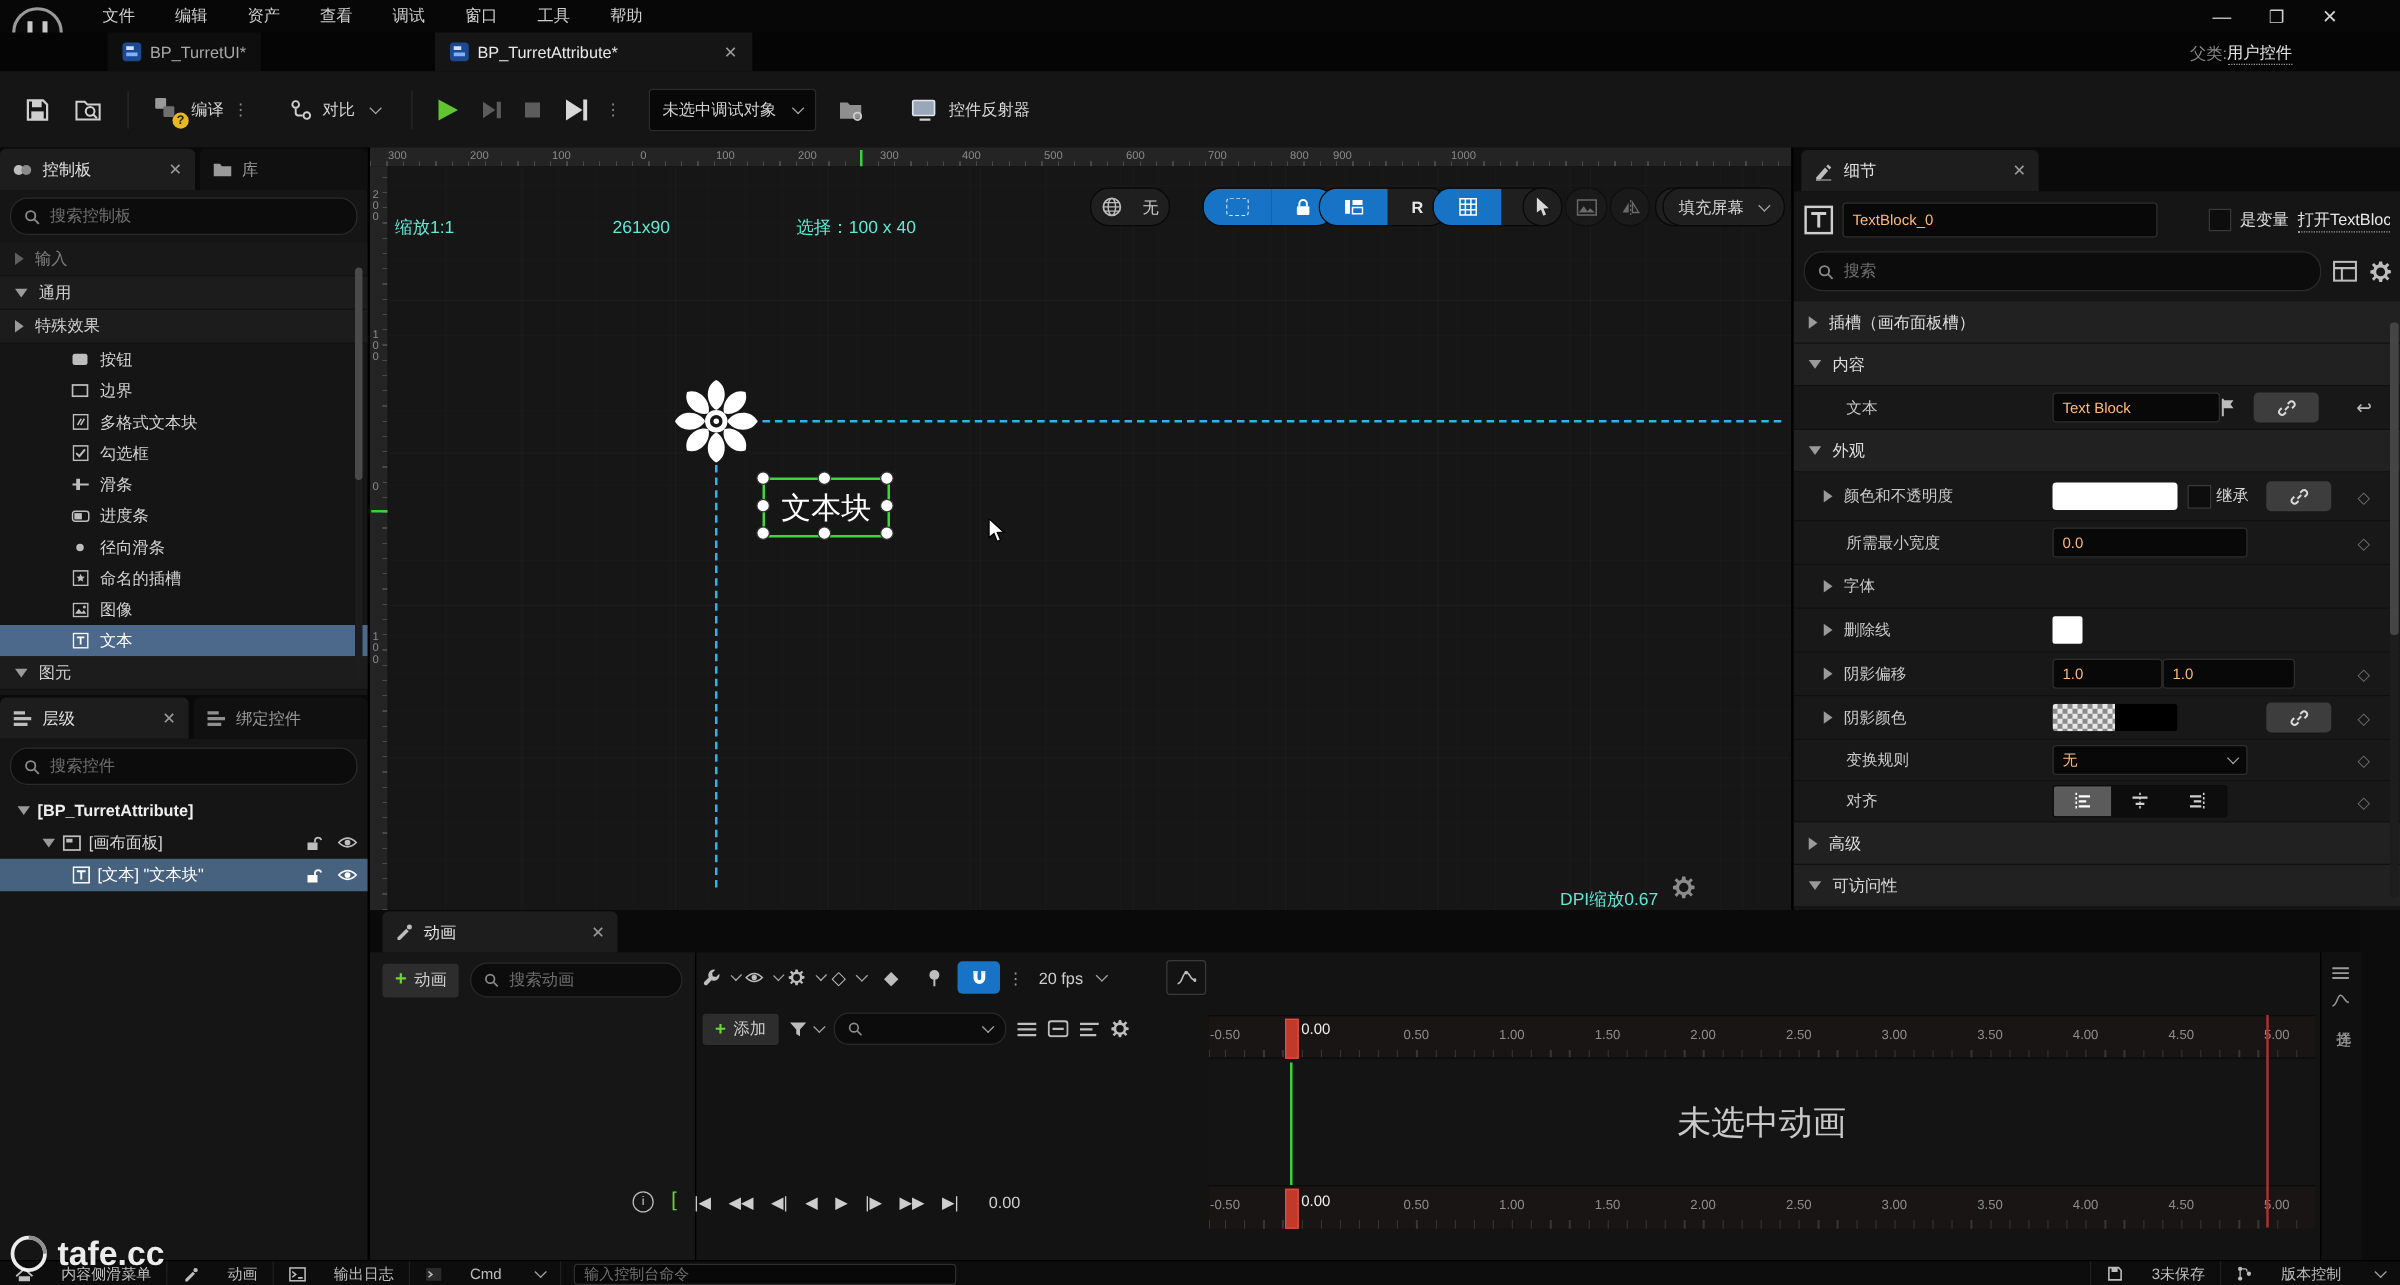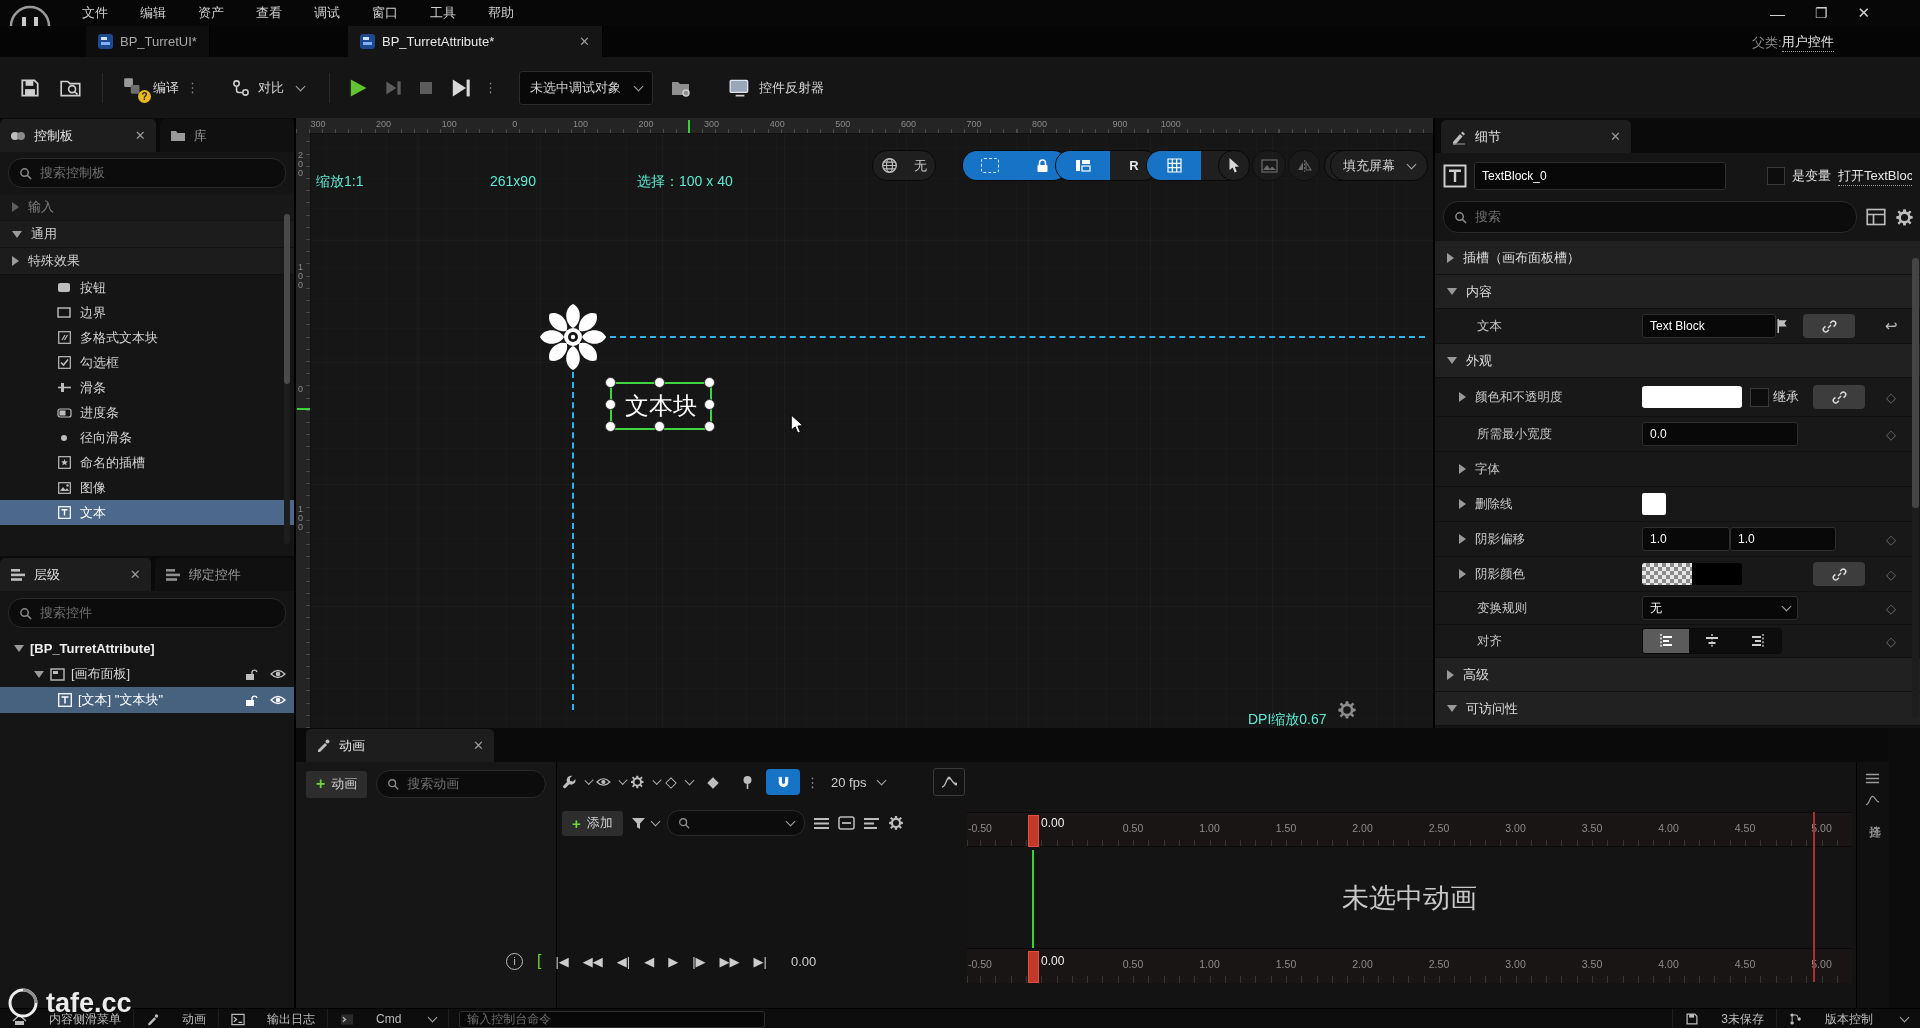--- a/index.html
+++ b/index.html
@@ -47,21 +47,21 @@
   .cv-meta{font-size:14px;color:#5eead4;margin-top:20px;}
   .cpill{display:flex;align-items:center;background:#1f1f1f;border:1px solid #090909;border-radius:15px;height:29px;overflow:hidden;}
   .cpill .seg{height:29px;display:flex;align-items:center;justify-content:center;padding:0 8px;}
   .seg.on{background:#1673c5;color:#fff;}
   .handle{position:absolute;width:9px;height:9px;border-radius:50%;background:#fff;border:1px solid #333;}
   
   #details{left:1433px;top:118px;width:487px;height:610px;background:#151515;border-left:2px solid #000;}
   .dheader{height:33px;display:flex;align-items:center;gap:9px;padding-left:12px;background:#212121;border-bottom:1px solid #101010;color:#dedede;}
   .drow{display:flex;align-items:center;border-bottom:1px solid #101010;background:#181818;}
   .dlabel{color:#c9c9c9;font-size:12.5px;}
-  .dfield{background:#080808;border:1px solid #2e2e2e;border-radius:3px;height:22px;display:flex;align-items:center;padding:0 7px;color:#ffffff;font-size:12px;}
+  .dfield{background:#080808;border:1px solid #2e2e2e;border-radius:3px;height:22px;display:flex;align-items:center;padding:0 7px;color:#fdba74;font-size:12px;}
   .bindbtn{width:52px;height:24px;background:#3d3d3d;border-radius:4px;display:flex;align-items:center;justify-content:center;}
   .diamond{color:#6f6f6f;font-size:13px;}
   .checker{background:repeating-conic-gradient(#8a8a8a 0 25%,#e8e8e8 0 50%) 0 0/8px 8px;}
   .alignbtn{width:46px;height:24px;display:flex;align-items:center;justify-content:center;background:#0d0d0d;}
   .alignbtn.on{background:#5b5b5b;}
   
   #timeline{left:296px;top:728px;width:1592px;height:280px;background:#131313;}
   .seq-ico{width:30px;height:26px;display:flex;align-items:center;justify-content:center;gap:3px;color:#bdbdbd;}
   .tickrow{position:absolute;height:34px;background:#191515;overflow:hidden;border-top:1px solid #0a0a0a;
     background-image:repeating-linear-gradient(90deg,#3a3434 0 1px,transparent 1px 15.3px);background-position:13px bottom;background-size:100% 7px;background-repeat:repeat-x;}
@@ -322,20 +322,24 @@
         <div class="p-item sel">
           <span class="wico">
             <svg width="13" height="13" viewBox="0 0 13 13">
               <rect x="0.7" y="0.7" width="11.6" height="11.6" fill="none" stroke="#fff" stroke-width="1.2"></rect>
               <path d="M3.5 3.8 h6 M6.5 3.8 v5.8" stroke="#fff" stroke-width="1.4"></path>
             </svg>
           </span>
           <span>文本</span>
         </div>
       </div>
+    <div class="cat-row">
+      <span class="tri-d"></span>
+      <span>图元</span>
+    </div>
     <div class="abs" style="right:4px;top:96px;width:6px;height:330px;background:#1d1d1d;border-radius:3px;">
       <div style="width:6px;height:170px;background:#4a4a4a;border-radius:3px;"></div>
     </div>
   </div>
 
   <div class="abs panel" style="left:0;top:556px;width:294px;height:452px;border-right:2px solid #000;">
     <div class="row" style="background:#0a0a0a;height:35px;align-items:flex-end;">
       <div class="ptab" style="width:148px;">
         <svg width="16" height="14" viewBox="0 0 16 14">
             <rect x="1" y="1" width="9" height="2.6" fill="#bdbdbd"></rect>
@@ -405,21 +409,21 @@
       <span class="rlabel" style="left: 153.2px;">100</span>
       <span class="rlabel" style="left: 218.8px;">0</span>
       <span class="rlabel" style="left: 284.4px;">100</span>
       <span class="rlabel" style="left: 350px;">200</span>
       <span class="rlabel" style="left: 415.6px;">300</span>
       <span class="rlabel" style="left: 481.2px;">400</span>
       <span class="rlabel" style="left: 546.8px;">500</span>
       <span class="rlabel" style="left: 612.4px;">600</span>
       <span class="rlabel" style="left: 678px;">700</span>
       <span class="rlabel" style="left: 743.6px;">800</span>
-      <span class="rlabel" style="left: 824px; text-align: right;">900</span>
+      <span class="rlabel" style="left: 778px; text-align: right;">900</span>
       <span class="rlabel" style="left: 874.8px;">1000</span>
     </div>
   <div class="abs ruler-v" id="ruler-left">
       <div class="rvlabel" style="top: 18px;">2
 0
 0</div>
       <div class="rvlabel" style="top: 130px;">1
 0
 0</div>
       <div class="rvlabel" style="top: 252px;">0</div>

